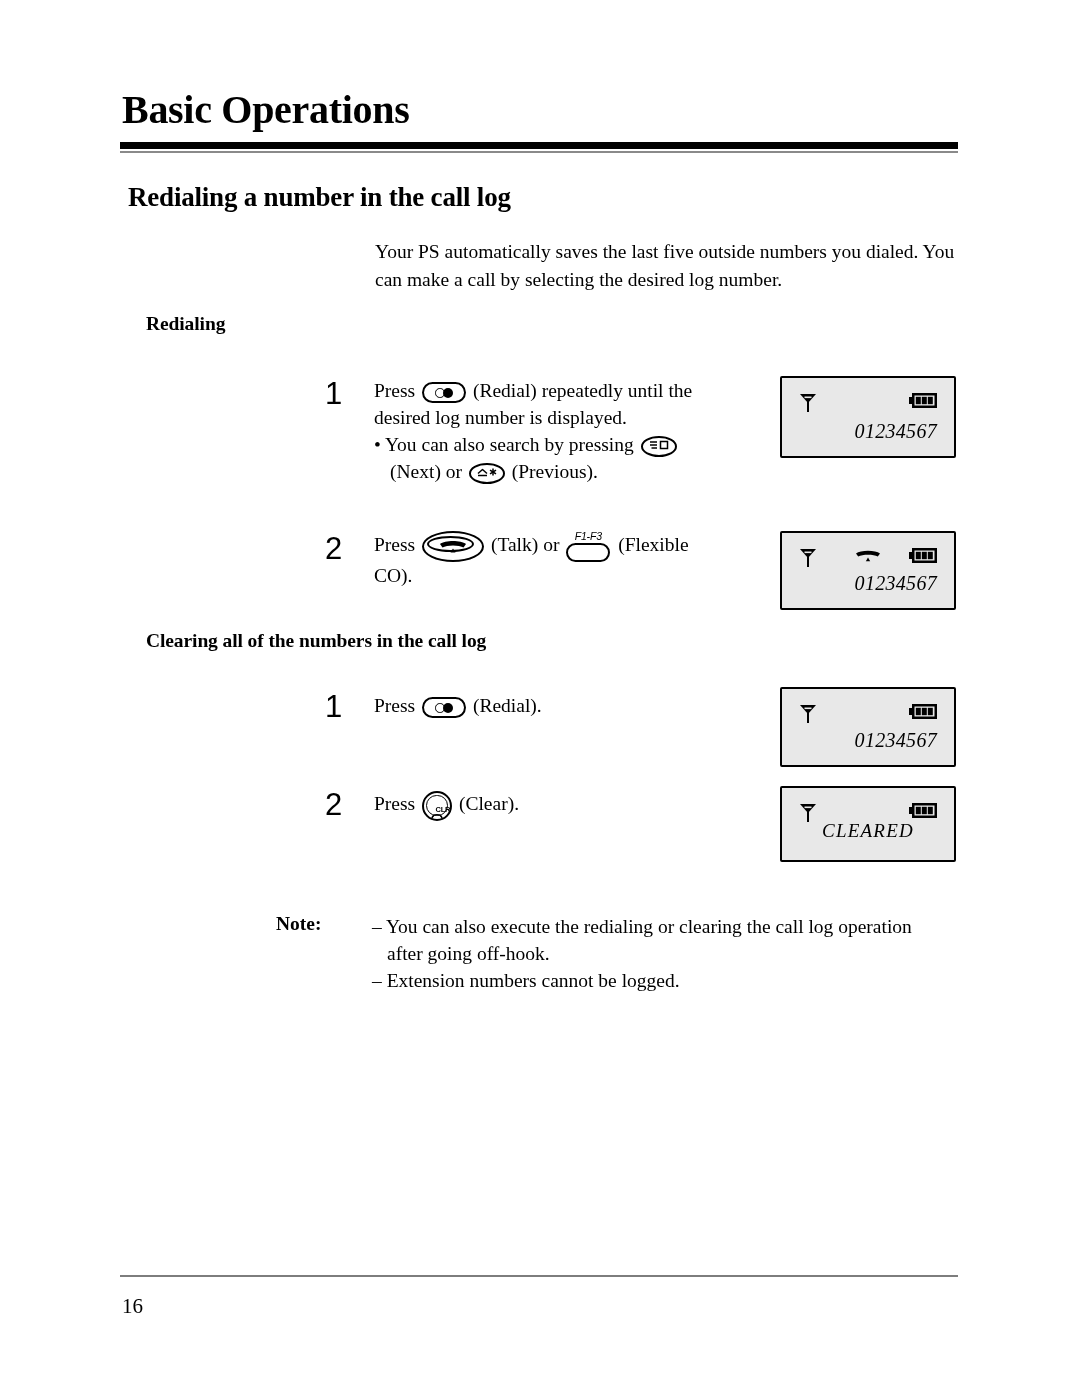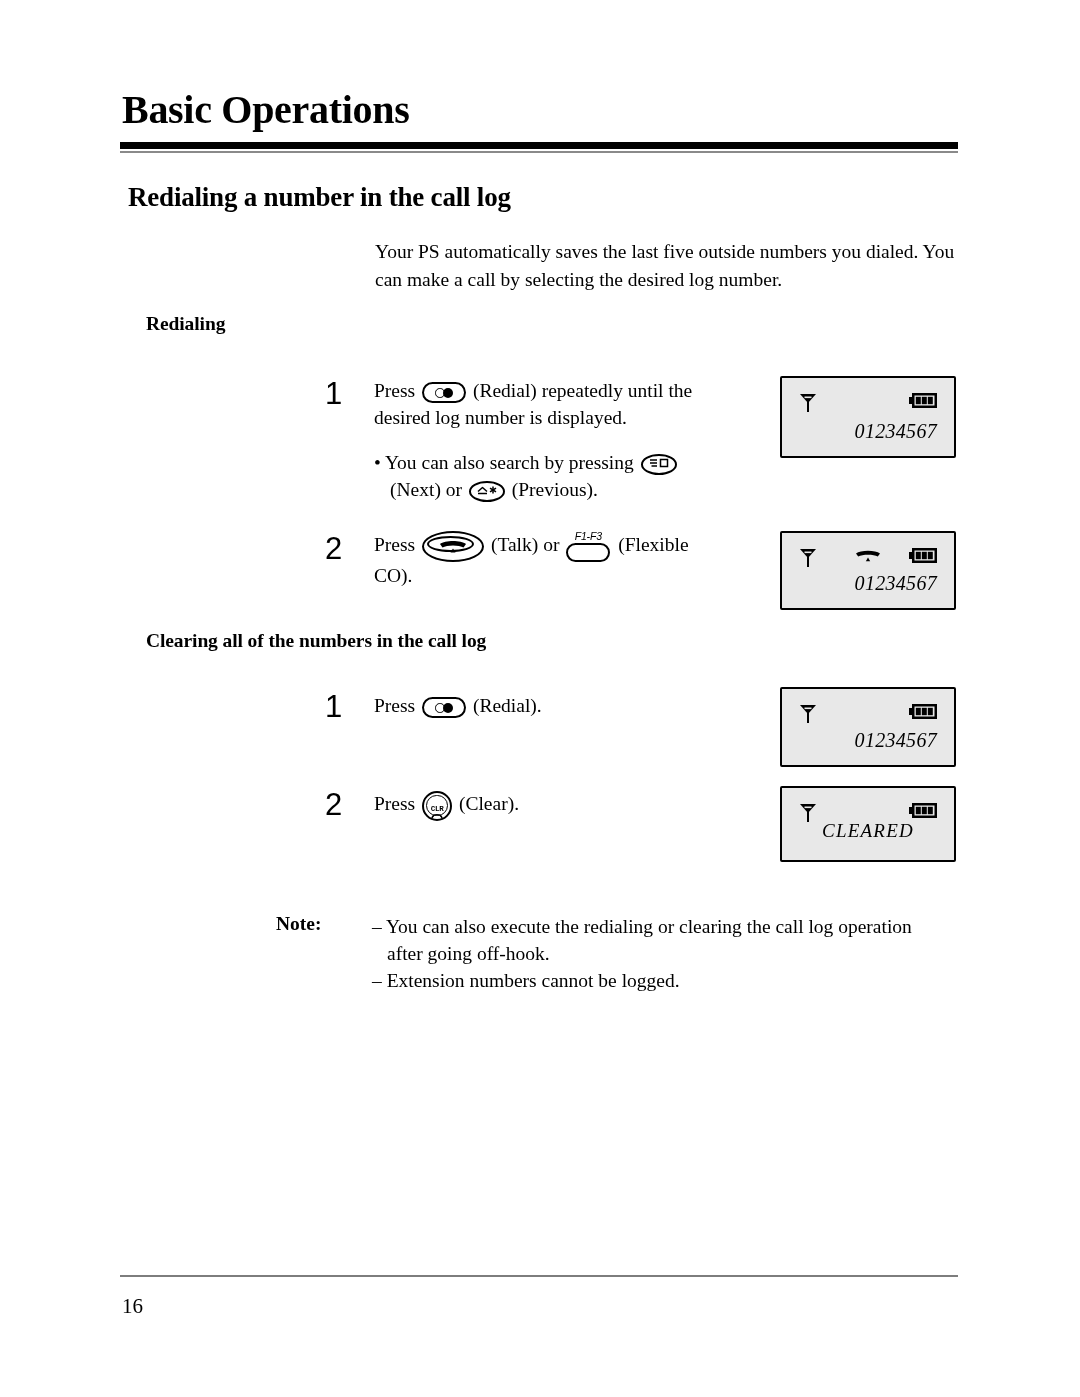--- a/index.html
+++ b/index.html
@@ -78,21 +78,21 @@
     font-family: "Liberation Sans", "DejaVu Sans", sans-serif;
     font-weight: 400;
     line-height: 1;
   }
   .step-body {
     position: absolute;
     font-size: 19.5px;
     line-height: 27px;
   }
   .bullet-line {
-    margin-top: 18px;
+    margin-top: 0;
     text-indent: -16px;
     padding-left: 16px;
   }
 
   
   .key {
     display: inline-block;
     vertical-align: middle;
     position: relative;
     margin: 0 2px;
@@ -214,22 +214,22 @@
     left: 2.2px; top: 2.2px;
     width: 21.6px; height: 21.6px;
     border: 1.8px solid #000;
     border-radius: 50%;
     box-sizing: border-box;
   }
   .key-clear .clr-txt {
     position: absolute;
     left: 0; right: 0;
     bottom: 5px;
-    text-align: center;
-    font-family: Liberation Mono, monospace;
+    text-align: right;
+    font-family: Liberation Sans, sans-serif;
     font-size: 7.5px;
     font-weight: bold;
     letter-spacing: -0.3px;
     line-height: 7.5px;
   }
   .key-clear .clr-arc {
     position: absolute;
     left: 50%;
     top: 6.5px;
     transform: translateX(-50%);

